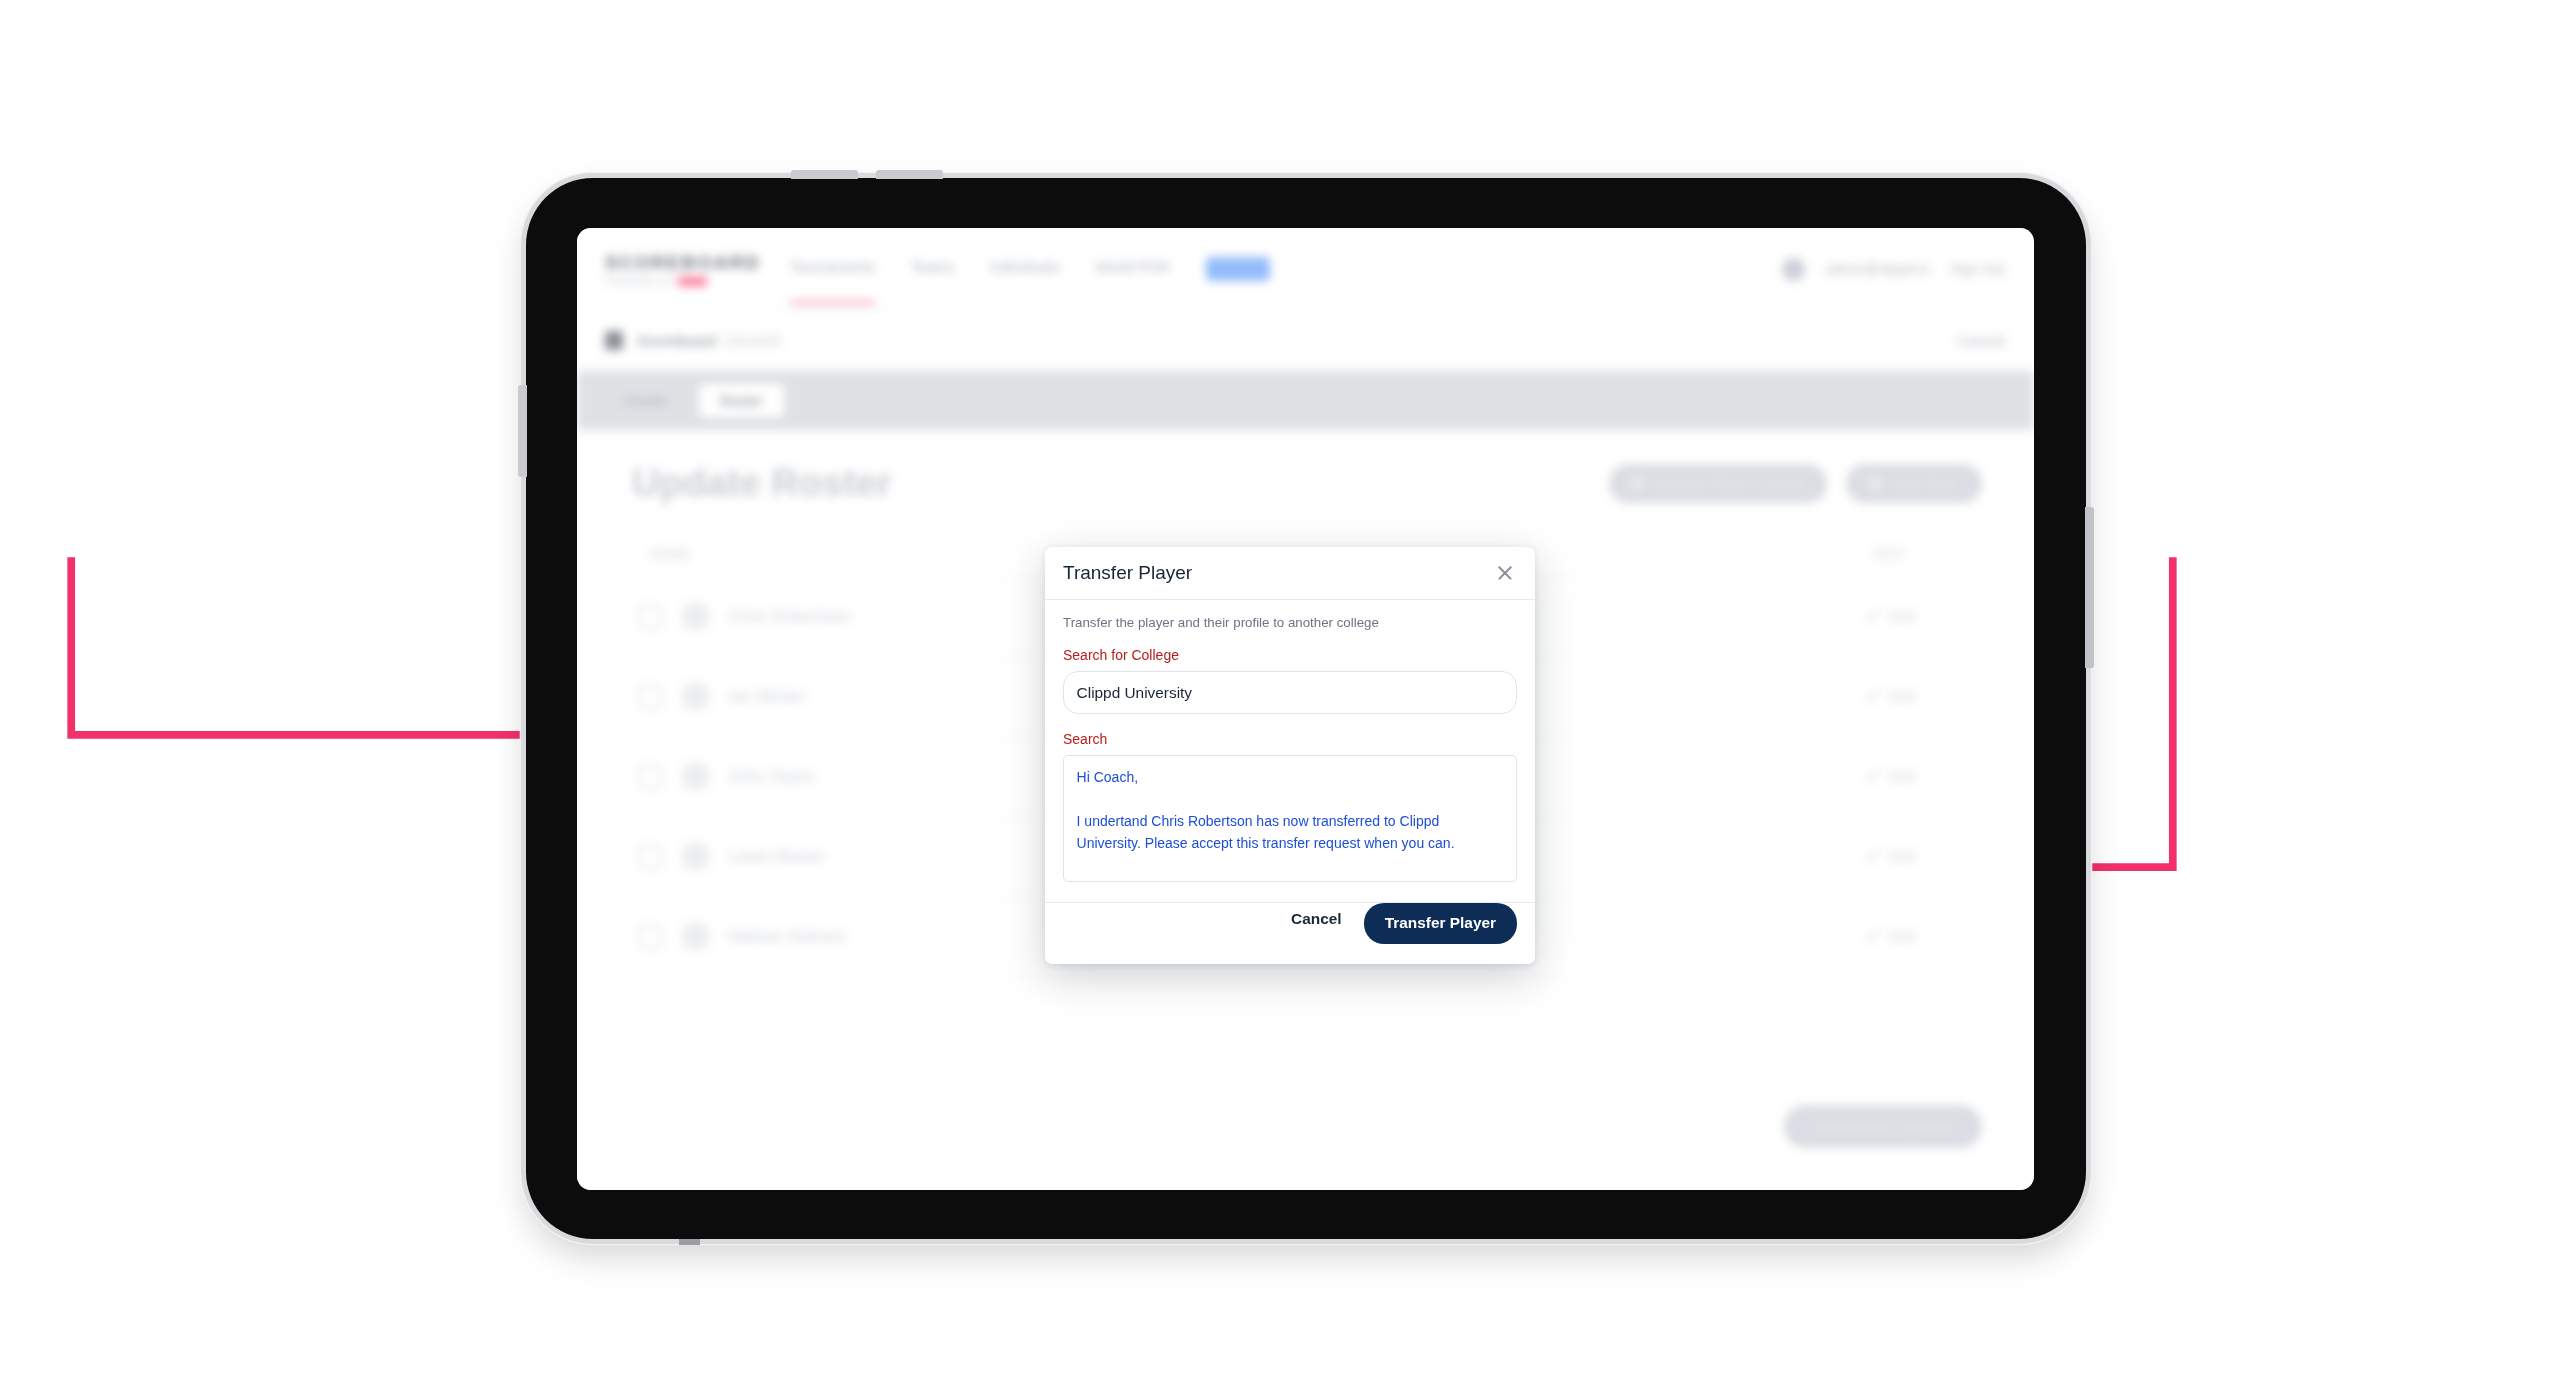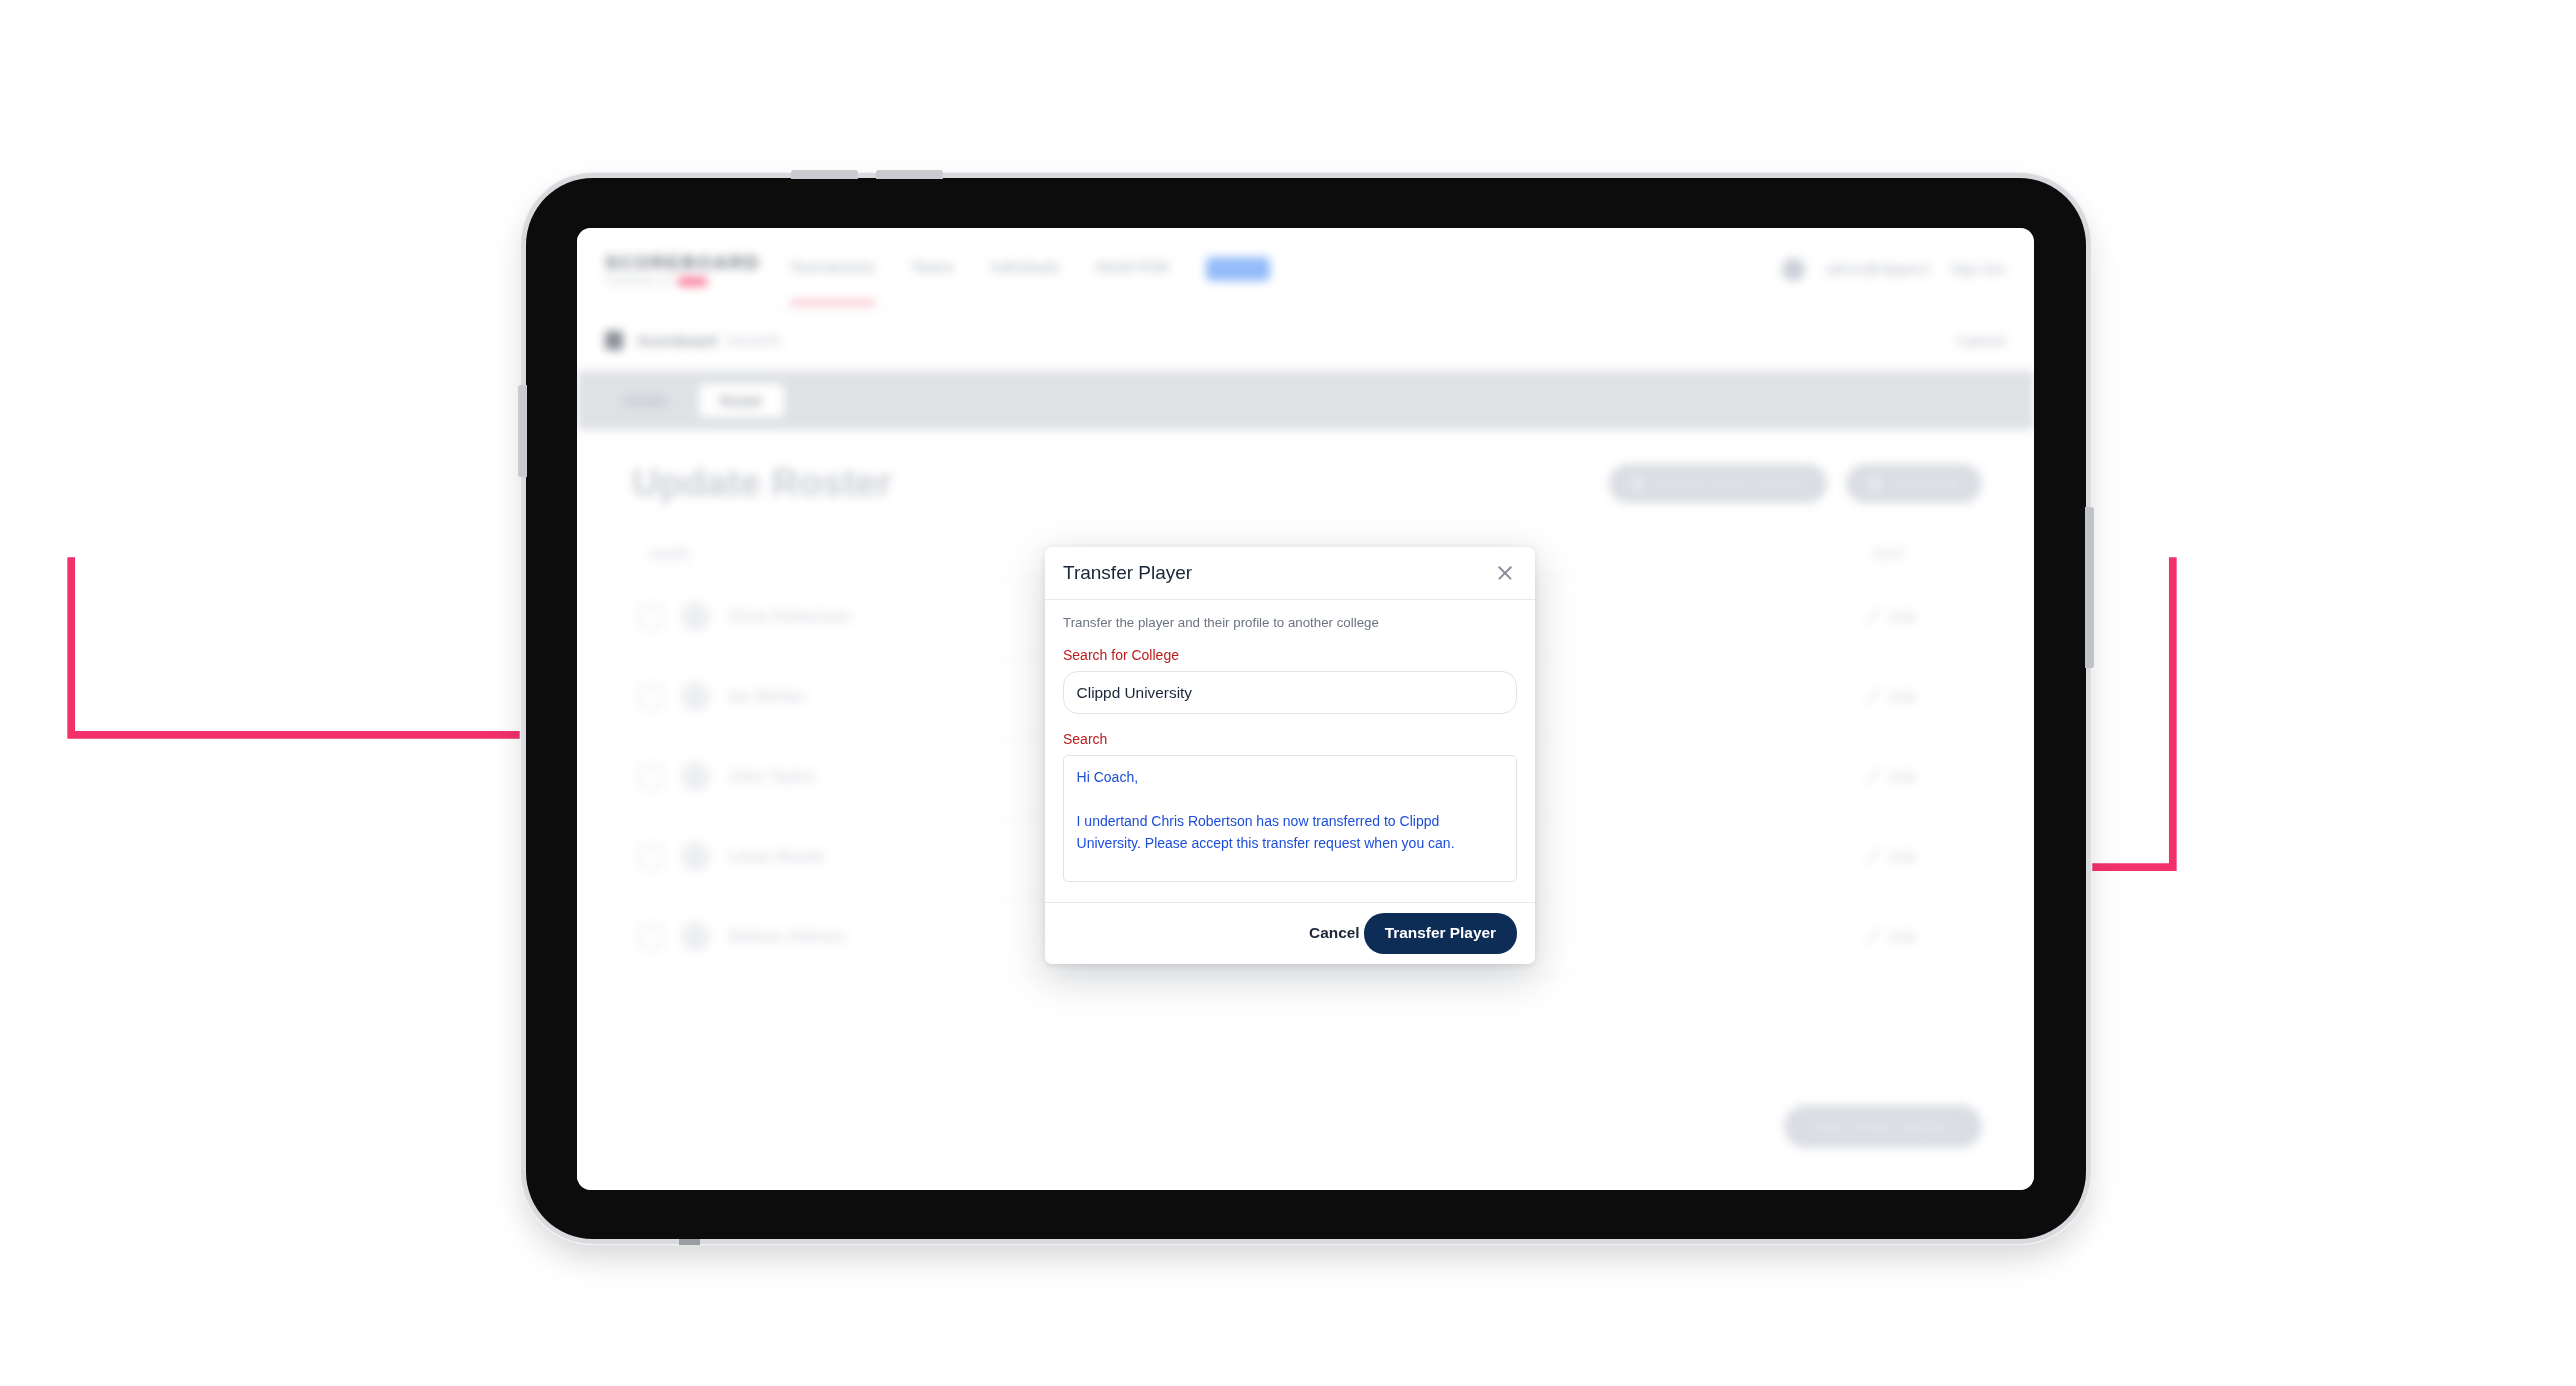--- a/index.html
+++ b/index.html
@@ -292,21 +292,21 @@
     width: 100%; height: 127px;
     border: 0.7px solid #dfe2e8; border-radius: 4.9px;
     background: #ffffff;
     padding: 9.8px 12.6px;
     font-family: "Liberation Sans", sans-serif;
     font-size: 14px; line-height: 1.58; color: #1d4ed8;
     resize: none; outline: none; overflow: hidden;
   }
   #modal-footer {
     height: 62px; padding: 0 18px;
-    display: flex; align-items: center; justify-content: flex-end; 
+    display: flex; align-items: flex-start; justify-content: flex-end; gap: 18px;
     border-top: 0.7px solid #e7e9ee;
   }
   #btn-cancel {
     background: none; border: none; cursor: pointer;
     font-family: "Liberation Sans", sans-serif;
     font-size: 15.4px; font-weight: bold; color: #1b2737;
     padding: 7px 4.2px;
   }
   #btn-transfer {
     border: none; cursor: pointer;

